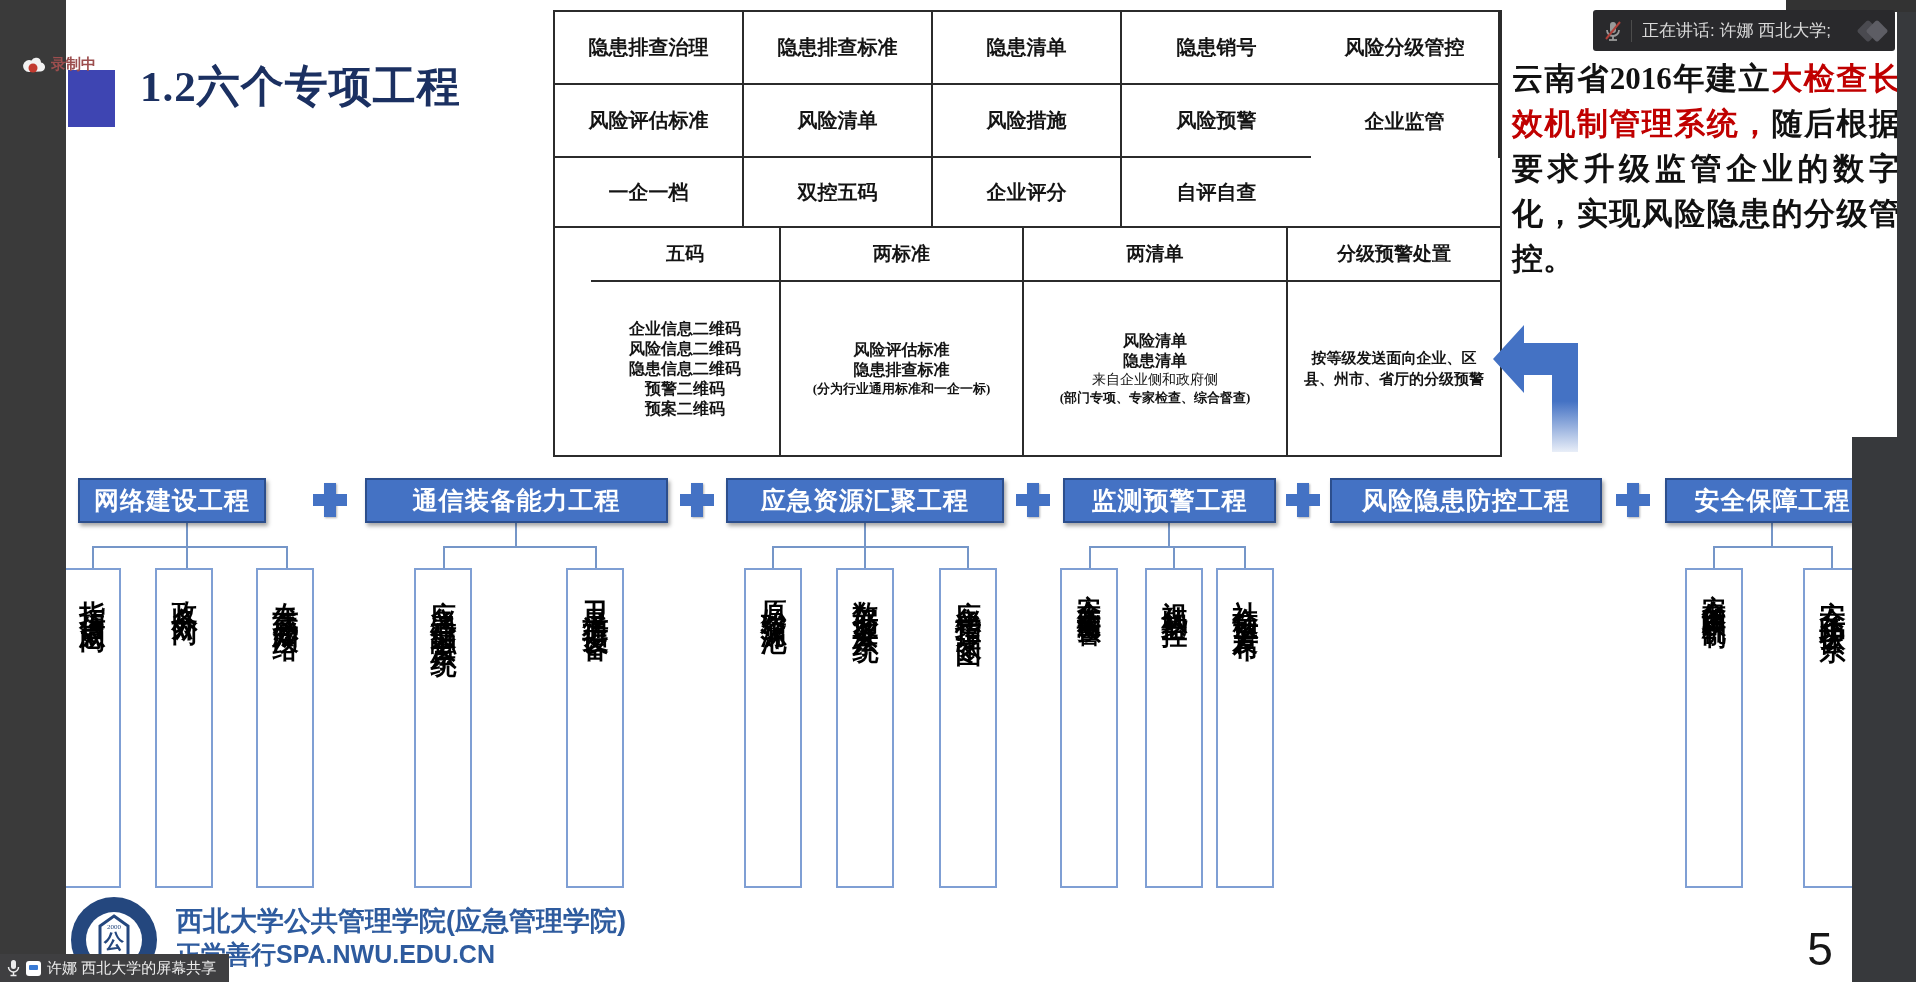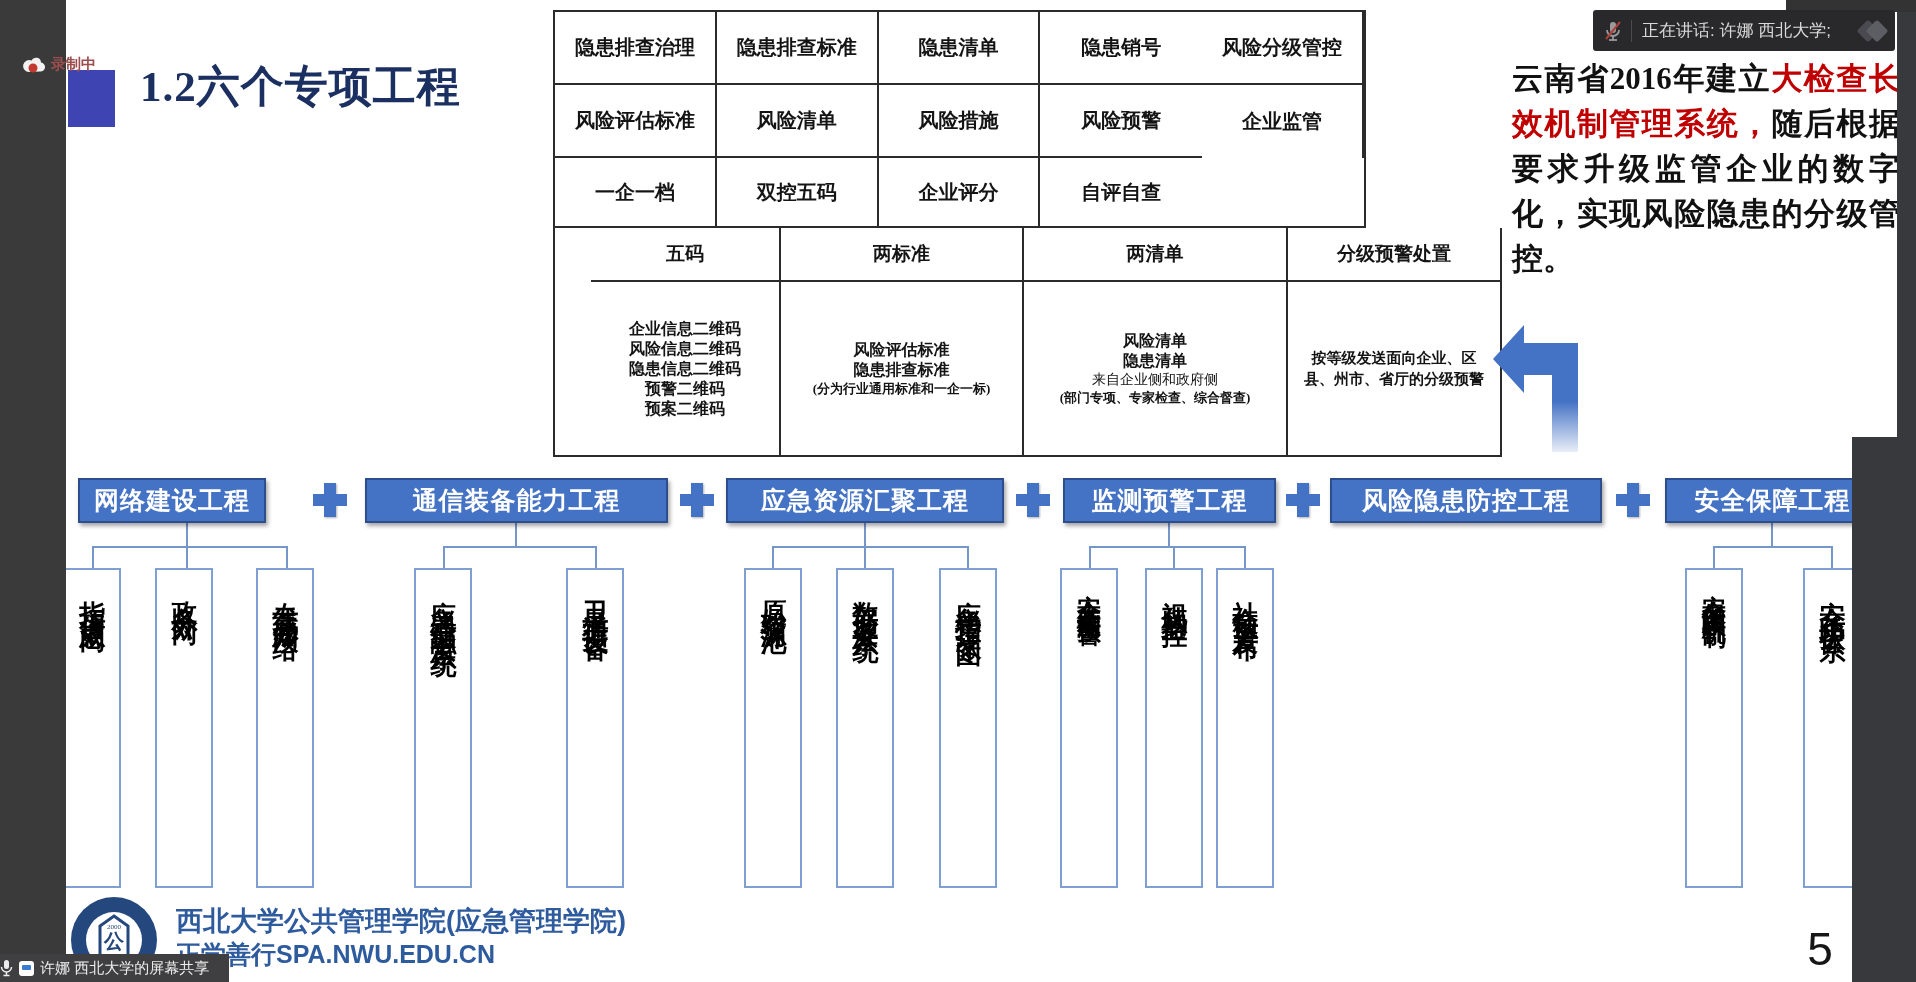--- a/index.html
+++ b/index.html
@@ -16,21 +16,21 @@
   
   .rec-badge{left:22px;top:55px;display:flex;align-items:center;gap:5px;z-index:6;}
   .rec-text{font-family:Liberation Serif, serif;font-size:15px;color:#9c4e4e;font-weight:bold;}
 
   
   .deco-square{left:68px;top:70px;width:47px;height:57px;background:#3e45b2;}
   .slide-title{left:140px;top:58px;font-size:43px;font-weight:bold;color:#1b3061;letter-spacing:1px;white-space:nowrap;}
 
   
   .tbl{border:2px solid #2b2b2b;display:grid;background:#fff;}
-  .tbl-top{left:553px;top:10px;width:813px;height:218px;
+  .tbl-top{left:553px;top:10px;width:949px;height:218px;
            grid-template-columns:repeat(5,1fr);grid-template-rows:73px 73px 1fr;}
   .tbl-bot{left:553px;top:228px;width:949px;height:229px;border-top:none;
            grid-template-columns:190px 243px 264px 1fr;grid-template-rows:54px 1fr;padding-left:36px;}
   .c{border-right:2px solid #2b2b2b;border-bottom:2px solid #2b2b2b;
      display:flex;flex-direction:column;align-items:center;justify-content:center;
      text-align:center;color:#141414;}
   .c.nr{border-right:none;} .c.nb{border-bottom:none;}
   .cell-lg{font-size:20px;font-weight:bold;}
   .cell-md{font-size:19px;font-weight:bold;}
   .pre{white-space:pre-line;}
@@ -77,21 +77,21 @@
   
   .speaker-bar{left:1593px;top:10px;width:302px;height:41px;background:#29292c;border-radius:3px;
                display:flex;align-items:center;padding:0 10px;z-index:6;}
   .speaker-text{font-family:"Liberation Sans",sans-serif;font-size:17px;color:#d9d9d9;flex:1;white-space:nowrap;}
   .divider{width:1px;height:22px;background:#4c4c4c;margin:0 10px 0 8px;}
   .diamond{width:16px;height:16px;transform:rotate(45deg);border-radius:2px;}
   .d1{background:#4a4a50;} .d2{background:#5d5d64;margin-left:-7px;}
 
   
   .share-toast{left:0;top:954px;width:229px;height:28px;background:#3f3f41;
-               display:flex;align-items:center;gap:6px;z-index:7;}
+               display:flex;align-items:center;gap:6px;padding-left:7px;z-index:7;}
   .share-text{font-family:"Liberation Sans",sans-serif;font-size:15px;color:#ececec;white-space:nowrap;}
   .chat-ic{width:15px;height:15px;background:#fff;border-radius:3px;position:relative;}
   .chat-ic::after{content:'';position:absolute;left:3px;top:4px;width:9px;height:5px;background:#3a7bd5;border-radius:1px;}
 </style>
 </head>
 <body>
 
 <div class="screen">
 
   <div class="abs deco-square"></div>

